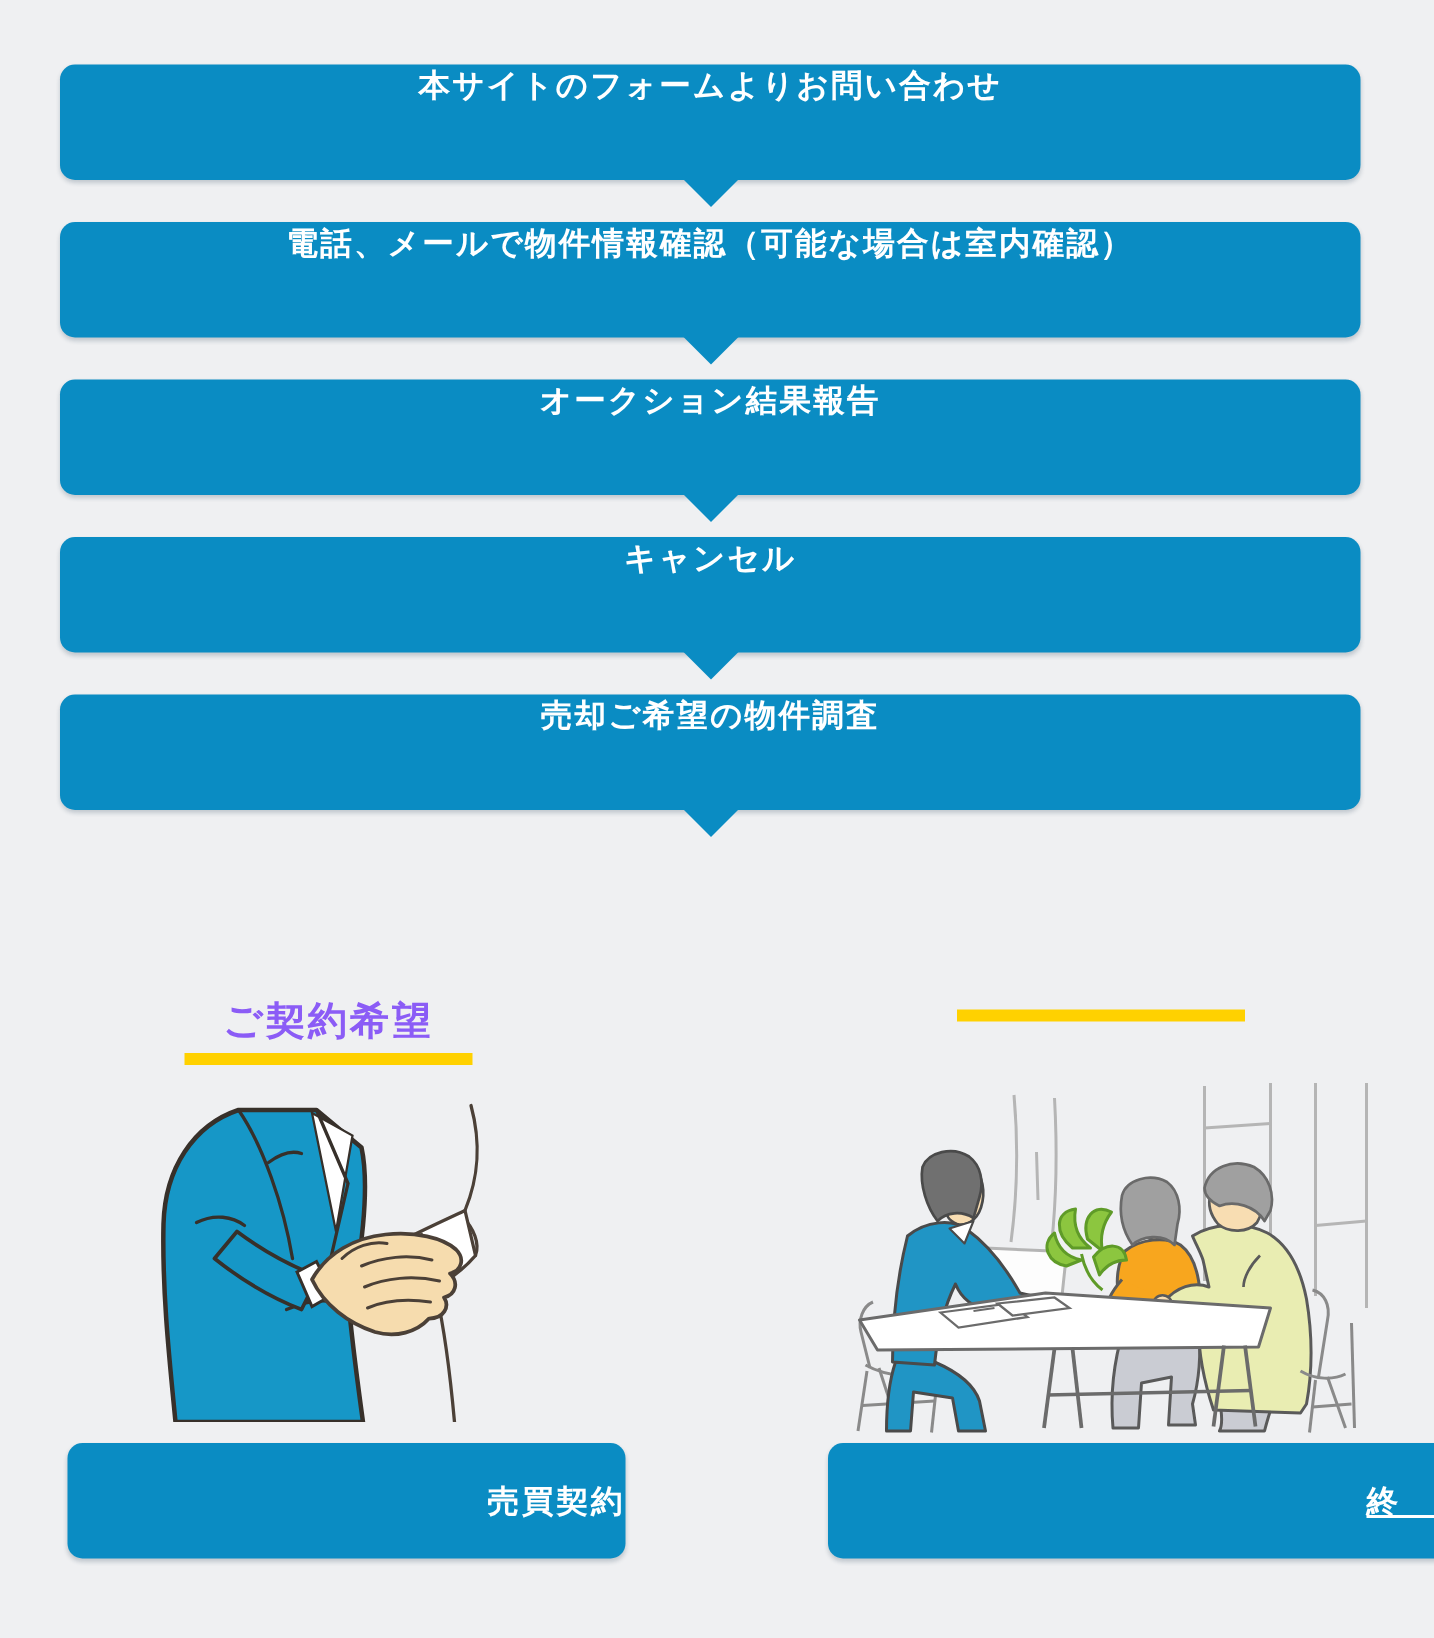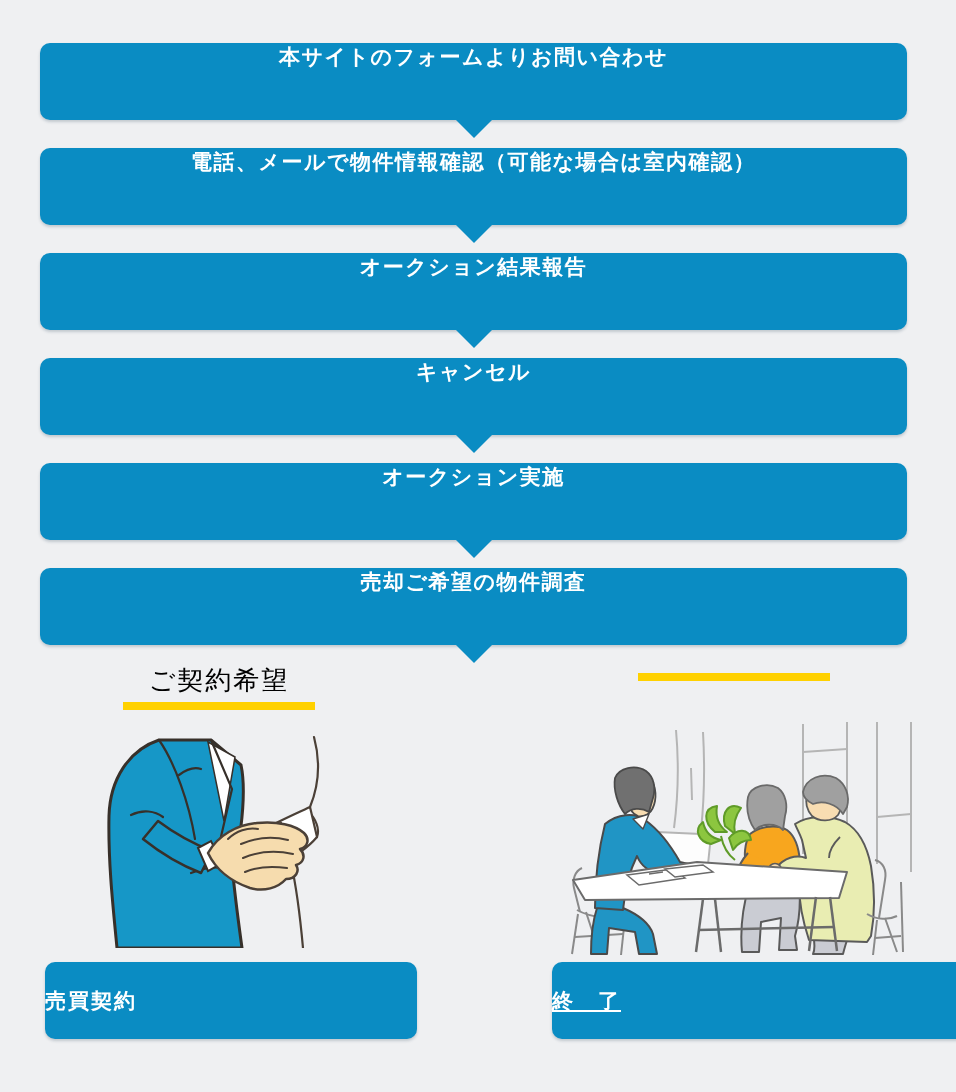--- a/index.html
+++ b/index.html
@@ -18,33 +18,33 @@
   }
   .step-arrow{
     position:absolute;left:50%;bottom:-18px;transform:translateX(-50%);
     width:0;height:0;
     border-left:19px solid transparent;border-right:19px solid transparent;
     border-top:19px solid #0a8cc3;
   }
   
   .branch-heading{position:absolute;top:666px;width:192px;text-align:center;}
   .branch-heading .txt{
-    color:#000000;font-size:26px;font-weight:normal;letter-spacing:2px;line-height:1.1;
+    color:#8b5cf6;font-size:26px;font-weight:bold;letter-spacing:2px;line-height:1.1;
   }
   .branch-heading .bar{margin-top:7px;height:8px;background:#ffd100;}
   .heading-left{left:123px;}
   .heading-right{left:638px;}
   
   .illus{position:absolute;}
   .illus-left{left:95px;top:723px;width:285px;height:225px;}
   .illus-right{left:545px;top:722px;width:370px;height:235px;}
   
   .result-box{
     position:absolute;top:962px;height:77px;background:#0a8cc3;border-radius:10px;
-    display:flex;align-items:center;justify-content:flex-start;
+    display:flex;align-items:center;justify-content:flex-end;
     color:#fff;font-size:21px;font-weight:bold;letter-spacing:2px;
     box-shadow:0 2px 3px rgba(30,60,80,0.22);
   }
   .result-left{left:45px;width:372px;}
   .result-right{left:552px;width:428px;text-decoration:underline;}
 </style>
 </head>
 <body>
 
 <div class="page">
@@ -64,26 +64,20 @@
     </div>
     <div class="step">
       <div class="step-box">
         <span>オークション結果報告</span>
       </div>
       <div class="step-arrow"></div>
     </div>
     <div class="step">
       <div class="step-box">
         <span>キャンセル</span>
-      </div>
-      <div class="step-arrow"></div>
-    </div>
-    <div class="step">
-      <div class="step-box">
-        <span>オークション実施</span>
       </div>
       <div class="step-arrow"></div>
     </div>
     <div class="step">
       <div class="step-box">
         <span>売却ご希望の物件調査</span>
       </div>
       <div class="step-arrow"></div>
     </div>
   </div>

